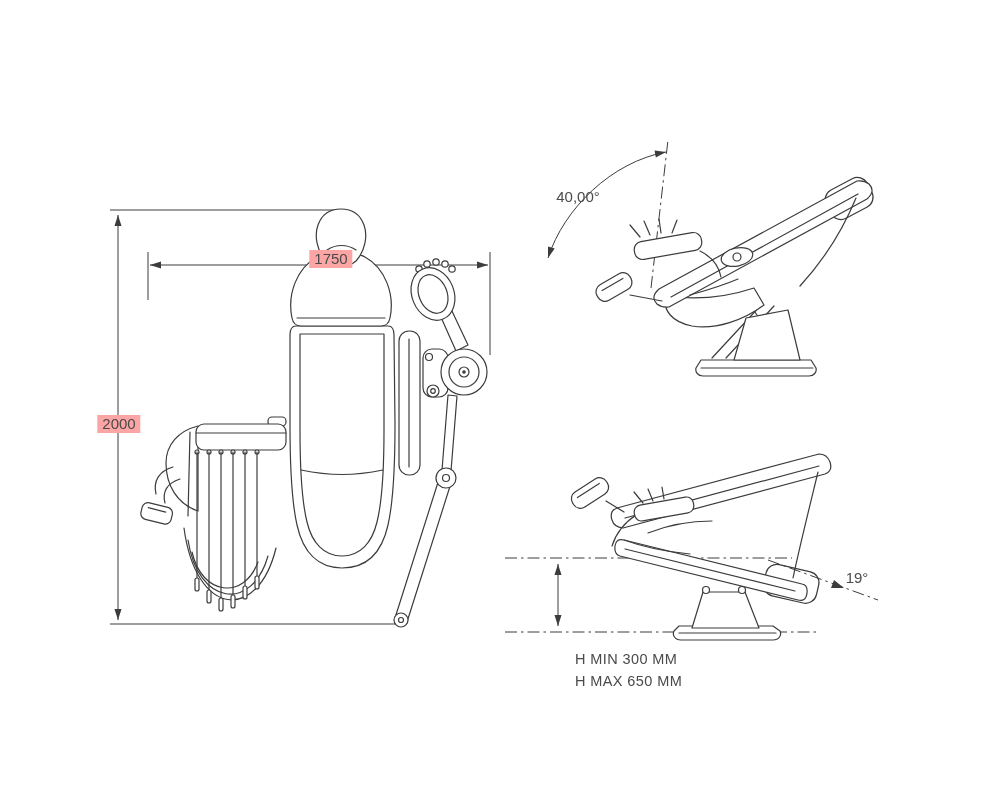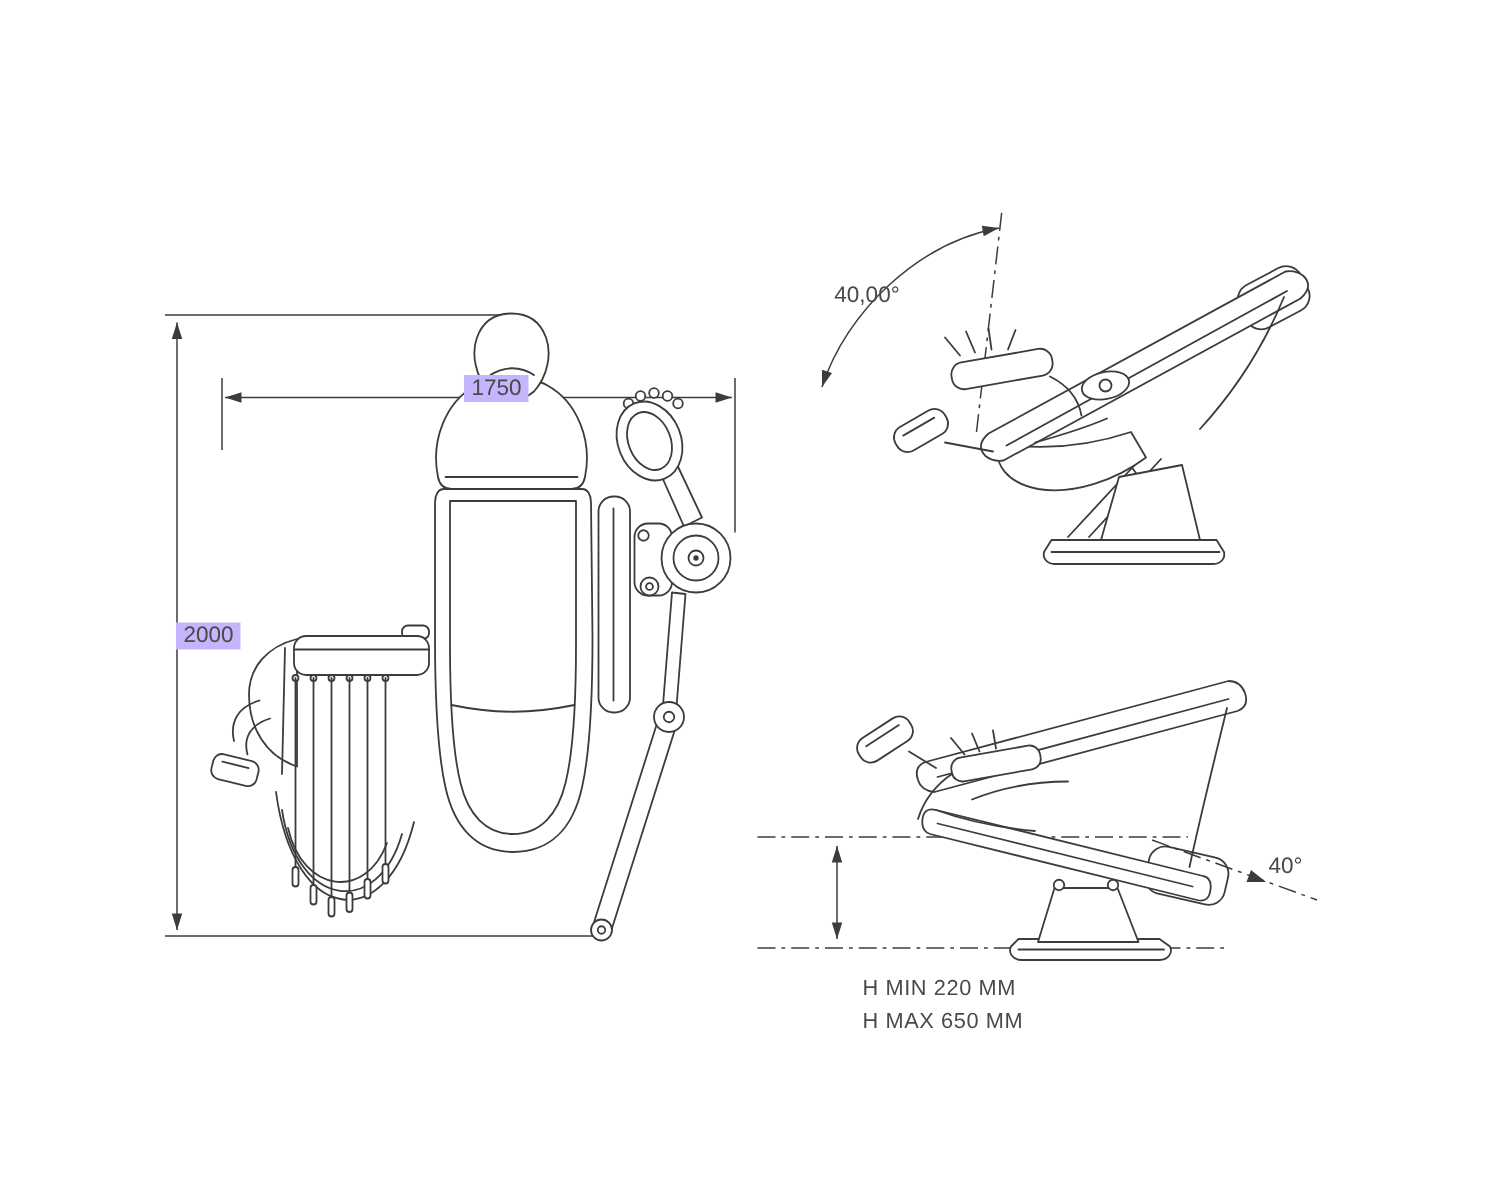--- a/index.html
+++ b/index.html
@@ -9,21 +9,21 @@
   }
   .stage{position:absolute;inset:0;}
   svg{position:absolute;top:0;left:0;}
   .ln{fill:none;stroke:#3c3c3c;stroke-width:1.2;stroke-linecap:round;stroke-linejoin:round;}
   .fl{fill:#ffffff;stroke:#3c3c3c;stroke-width:1.2;stroke-linejoin:round;}
   .dim{fill:none;stroke:#3c3c3c;stroke-width:1;}
   .dd{fill:none;stroke:#3c3c3c;stroke-width:1;stroke-dasharray:12 4 2.5 4;}
   .dot{fill:#3c3c3c;stroke:none;}
   .dim-label{
     position:absolute;transform:translate(-50%,-50%);
-    background:#c4b5fd;padding:0 5px;
+    background:#fca5a5;padding:0 5px;
     font-size:15px;color:#4a4a4a;white-space:nowrap;line-height:18px;
   }
   .note-label{
     position:absolute;font-size:14.5px;color:#4a4a4a;
     white-space:nowrap;letter-spacing:.4px;line-height:18px;
   }
 </style>
 </head>
 <body>
 
@@ -211,19 +211,19 @@
       </g>
     </g>
 
     <line class="dd" x1="768" y1="560" x2="878" y2="600"></line>
     <polygon class="dot" points="844,588 831,588 834,580"></polygon>
     <line class="dim" x1="558" y1="564" x2="558" y2="626" marker-start="url(#arr)" marker-end="url(#arr)"></line>
   </g>
 </svg>
 
 <div class="dim-label" style="left:331px;top:259px;">1750</div>
-<div class="dim-label" style="left:119px;top:424px;margin-left:20px;">2000</div>
+<div class="dim-label" style="left:119px;top:424px;">2000</div>
 <div class="dim-label" style="left:578px;top:197px;background:transparent;">40,00°</div>
-<div class="dim-label" style="left:857px;top:578px;background:transparent;">40°</div>
-<div class="note-label" style="left:575px;top:650px;">H MIN 220 MM</div>
+<div class="dim-label" style="left:857px;top:578px;background:transparent;">19°</div>
+<div class="note-label" style="left:575px;top:650px;">H MIN 300 MM</div>
 <div class="note-label" style="left:575px;top:672px;">H MAX 650 MM</div>
 
 </div>
 
 </body></html>

